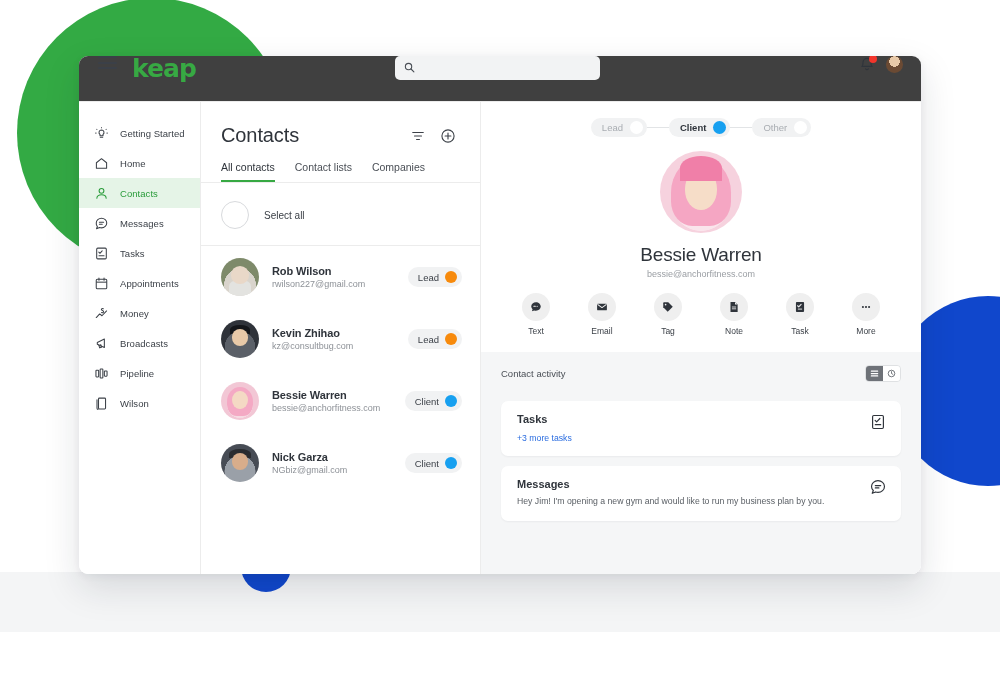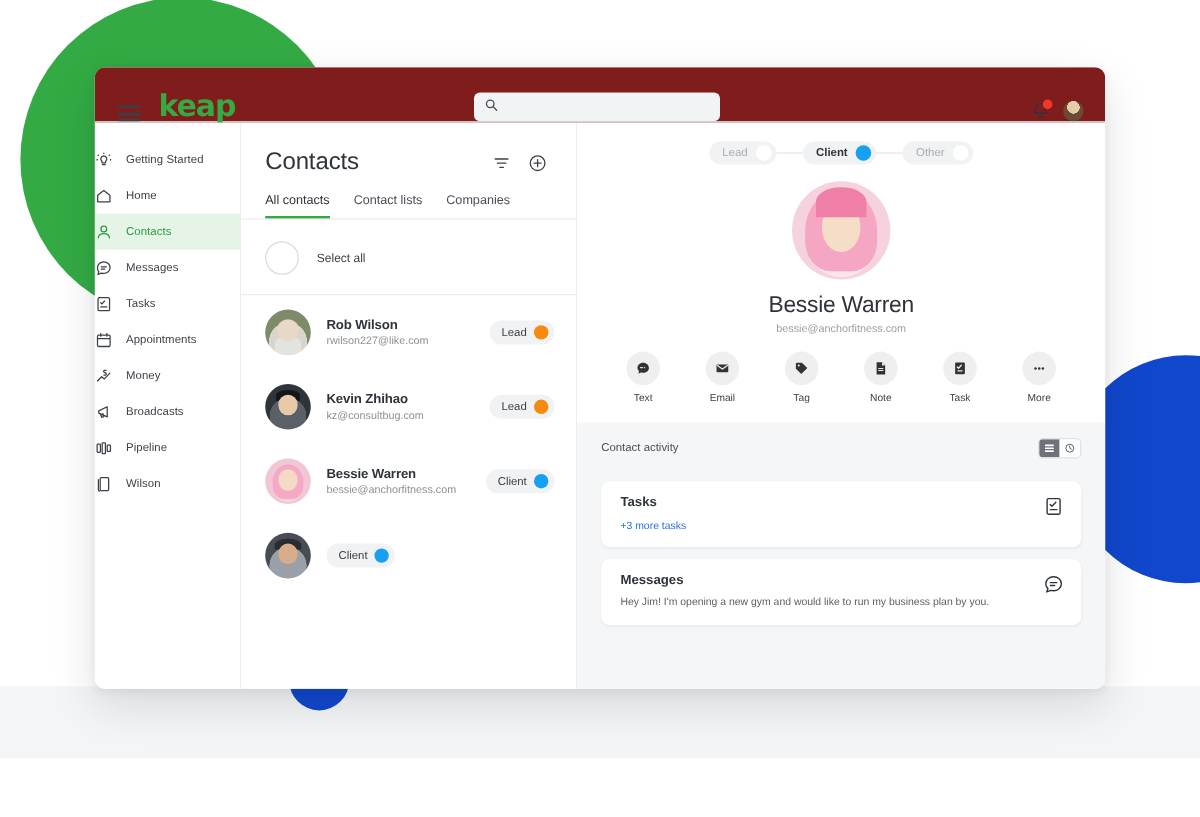--- a/index.html
+++ b/index.html
@@ -55,23 +55,23 @@
     display: flex;
     flex-direction: column;
   }
 
   
   #topbar {
     height: 46px;
     flex: 0 0 46px;
     border-bottom: 1px solid #ececec;
     display: flex;
-    align-items: flex-end;
+    align-items: flex-start;
     padding: 0 18px 0 19px;
-    background: #7f1d1d;
+    background: #404040;
     position: relative;
   }
   #hamburger {
     width: 19px; height: 13px;
     display: flex; flex-direction: column; justify-content: space-between;
     cursor: pointer;
   }
   #hamburger i { display: block; height: 2px; background: #3b4048; border-radius: 1px; }
 
   #brand {
@@ -126,20 +126,21 @@
   
   #sidebar {
     width: 122px; flex: 0 0 122px;
     border-right: 1px solid #ececec;
     padding-top: 16px;
     background: #fff;
   }
   .nav-item {
     height: 30px;
     display: flex; align-items: center;
+    padding-left: 15px;
     gap: 11px;
     cursor: pointer;
     color: #3c4148;
     text-align: center;
   }
   .nav-item.active { background: #e5f4e7; }
   .nav-item.active .nav-label { color: #2a9c3b; }
   .nav-item.active .nav-icon svg { stroke: #2a9c3b; }
   .nav-icon {
     width: 15px; height: 15px;
@@ -502,21 +503,21 @@
           <span id="select-all-box"></span>
           <span id="select-all-label">Select all</span>
         </div>
 
         <div id="contact-list">
 
           <div class="contact-row">
             <span class="c-avatar av-rob"></span>
             <span class="c-text">
               <div class="c-name">Rob Wilson</div>
-              <div class="c-email">rwilson227@like.com</div>
+              <div class="c-email">rwilson227@gmail.com</div>
             </span>
             <span class="c-badge">
               <span class="c-badge-label">Lead</span>
               <span class="c-badge-dot" style="background:#f78a0c"></span>
             </span>
           </div>
 
           <div class="contact-row">
             <span class="c-avatar av-kevin"></span>
             <span class="c-text">
@@ -536,20 +537,24 @@
               <div class="c-email">bessie@anchorfitness.com</div>
             </span>
             <span class="c-badge">
               <span class="c-badge-label">Client</span>
               <span class="c-badge-dot" style="background:#17a0f0"></span>
             </span>
           </div>
 
           <div class="contact-row">
             <span class="c-avatar av-nick"></span>
+            <span class="c-text">
+              <div class="c-name">Nick Garza</div>
+              <div class="c-email">NGbiz@gmail.com</div>
+            </span>
             <span class="c-badge">
               <span class="c-badge-label">Client</span>
               <span class="c-badge-dot" style="background:#17a0f0"></span>
             </span>
           </div>
 
         </div>
       </section>
 
       <section id="detail-col">

